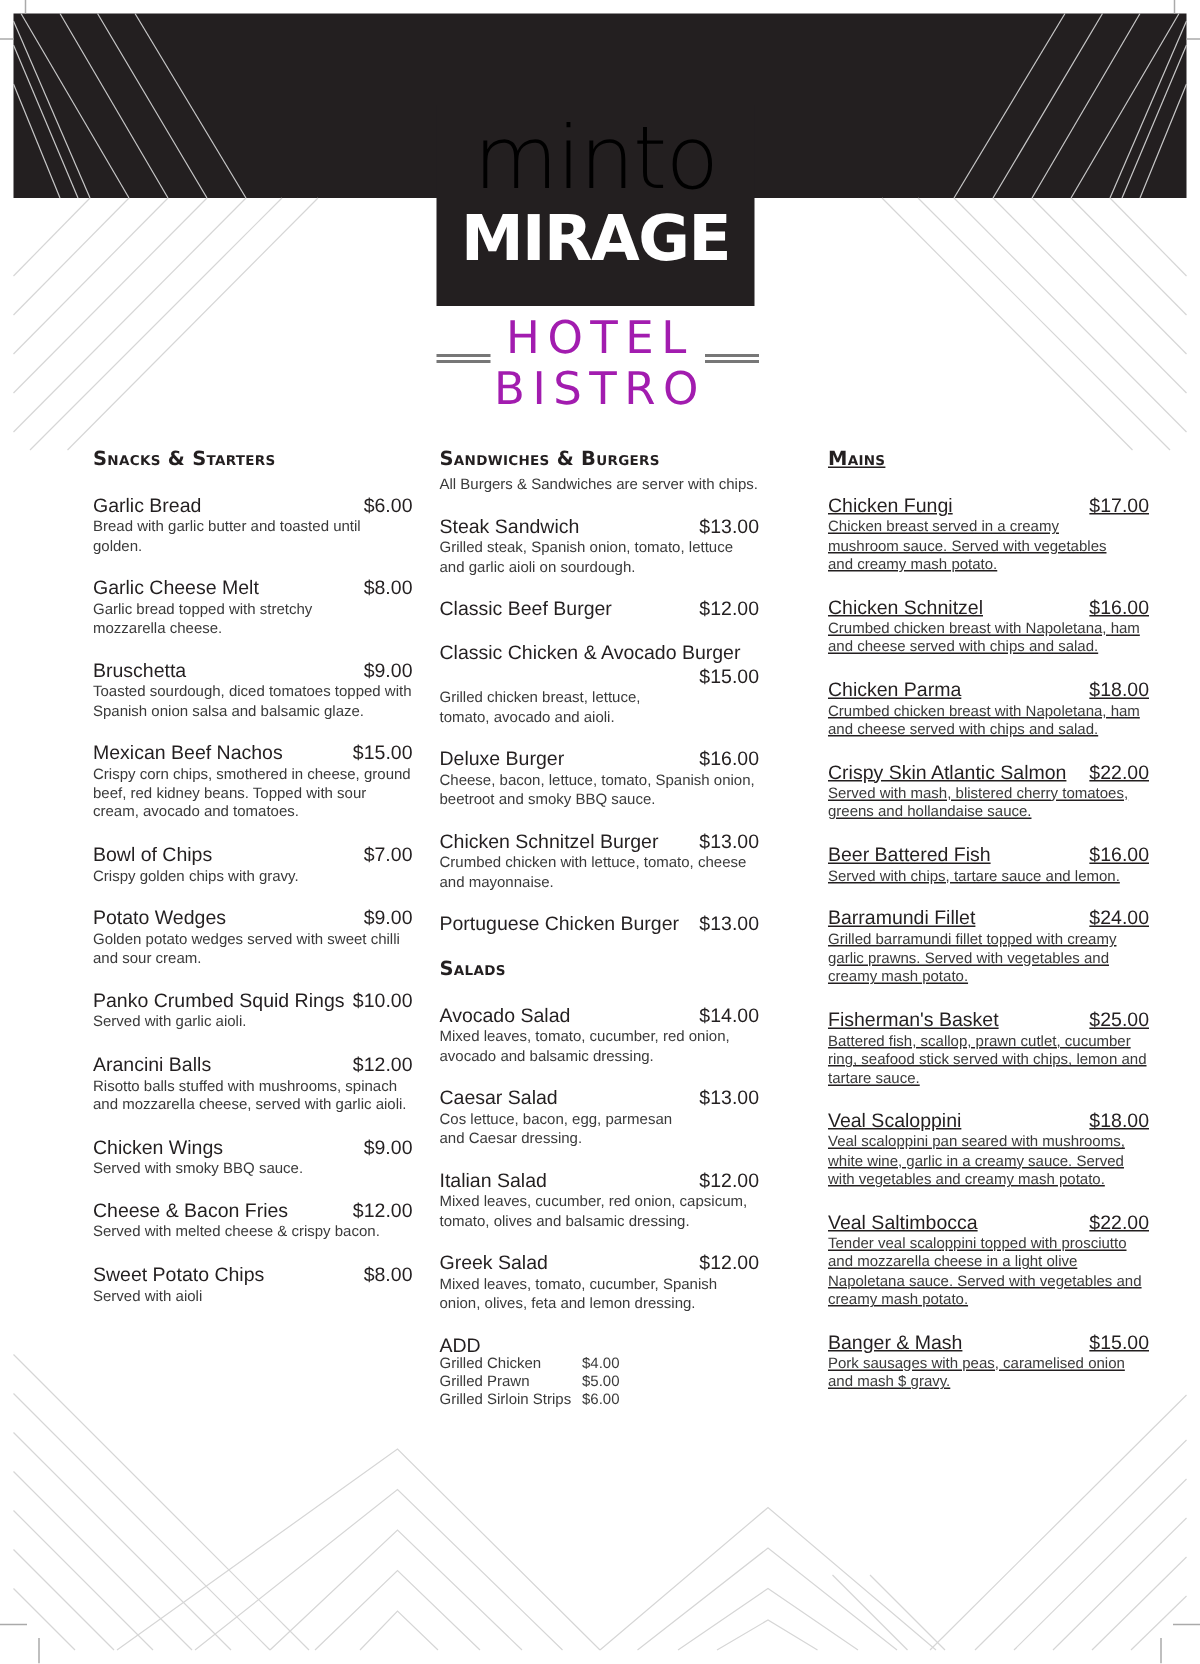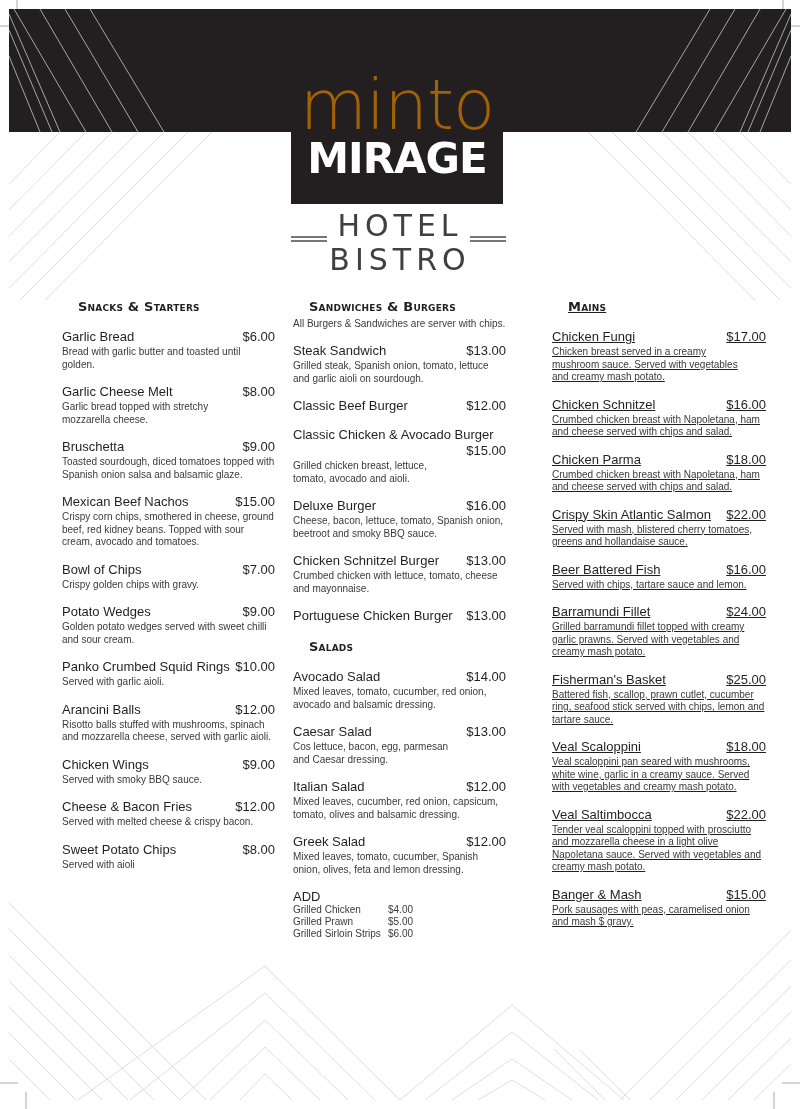--- a/index.html
+++ b/index.html
@@ -3,38 +3,38 @@
 <meta charset="utf-8">
 <style>
   html, body { margin:0; padding:0; }
   body { width:800px; height:1109px; background:#ffffff; position:relative; overflow:hidden;
          font-family:"Liberation Sans", sans-serif; color:#231f20; }
   .deco { position:absolute; left:0; top:0; width:800px; height:1109px; pointer-events:none; }
   .page { position:absolute; left:0; top:0; width:800px; height:1109px; }
 
   .logo-box { position:absolute; left:291px; top:70px; width:212px; height:134px; background:#231f20; }
   .logo-minto { position:absolute; left:291px; top:72px; width:212px; text-align:center;
-                color:#a16207; font-family:"DejaVu Sans", sans-serif; font-weight:300; font-size:69px;
+                color:#000000; font-family:"DejaVu Sans", sans-serif; font-weight:300; font-size:58px;
                 line-height:66px; letter-spacing:-1px; }
   .logo-mirage { position:absolute; left:291px; top:134px; width:212px; text-align:center;
                  color:#fff; font-family:"DejaVu Sans", sans-serif; font-weight:bold; font-size:42px;
                  line-height:50px; letter-spacing:-1px; }
   .hotel, .bistro { position:absolute; left:300px; width:200px; text-align:center;
-                    font-family:"DejaVu Sans", sans-serif; font-size:30px; letter-spacing:5px; color:#404040; }
+                    font-family:"DejaVu Sans", sans-serif; font-size:30px; letter-spacing:5px; color:#a21caf; }
   .hotel { top:208px; line-height:36px; }
   .bistro { top:242px; line-height:36px; }
   .dash { position:absolute; width:36px; height:6px; border-top:2px solid #777; border-bottom:2px solid #777; box-sizing:border-box; }
 
   .col { position:absolute; top:298px; }
   .col1 { left:62px; width:213px; }
   .col2 { left:293px; width:213px; }
   .col3 { left:552px; width:214px;text-decoration:underline; }
 
   .sec-title { font-family:"DejaVu Sans", sans-serif; font-weight:bold; font-size:13px;
-               font-variant:small-caps; letter-spacing:0.2px; margin:0 0 2px 16px; line-height:18px; }
+               font-variant:small-caps; letter-spacing:0.2px; margin:0 0 2px 0; line-height:18px; }
   .sec-note { font-size:10px; line-height:12px; color:#3a3a3a; margin-bottom:13px; }
   .item { margin-top:13px; }
   .item:first-of-type { margin-top:12px; }
   .item-head { display:flex; justify-content:space-between; align-items:baseline;
                font-size:13px; line-height:16px; color:#231f20; }
   .item-head .name { flex:1; }
   .item-head.wrap { display:block; }
   .item-head.wrap .price { display:block; text-align:right; }
   .desc { font-size:10px; line-height:12.5px; color:#3a3a3a; margin-top:1px; }
   .salads { margin-top:14px; }

